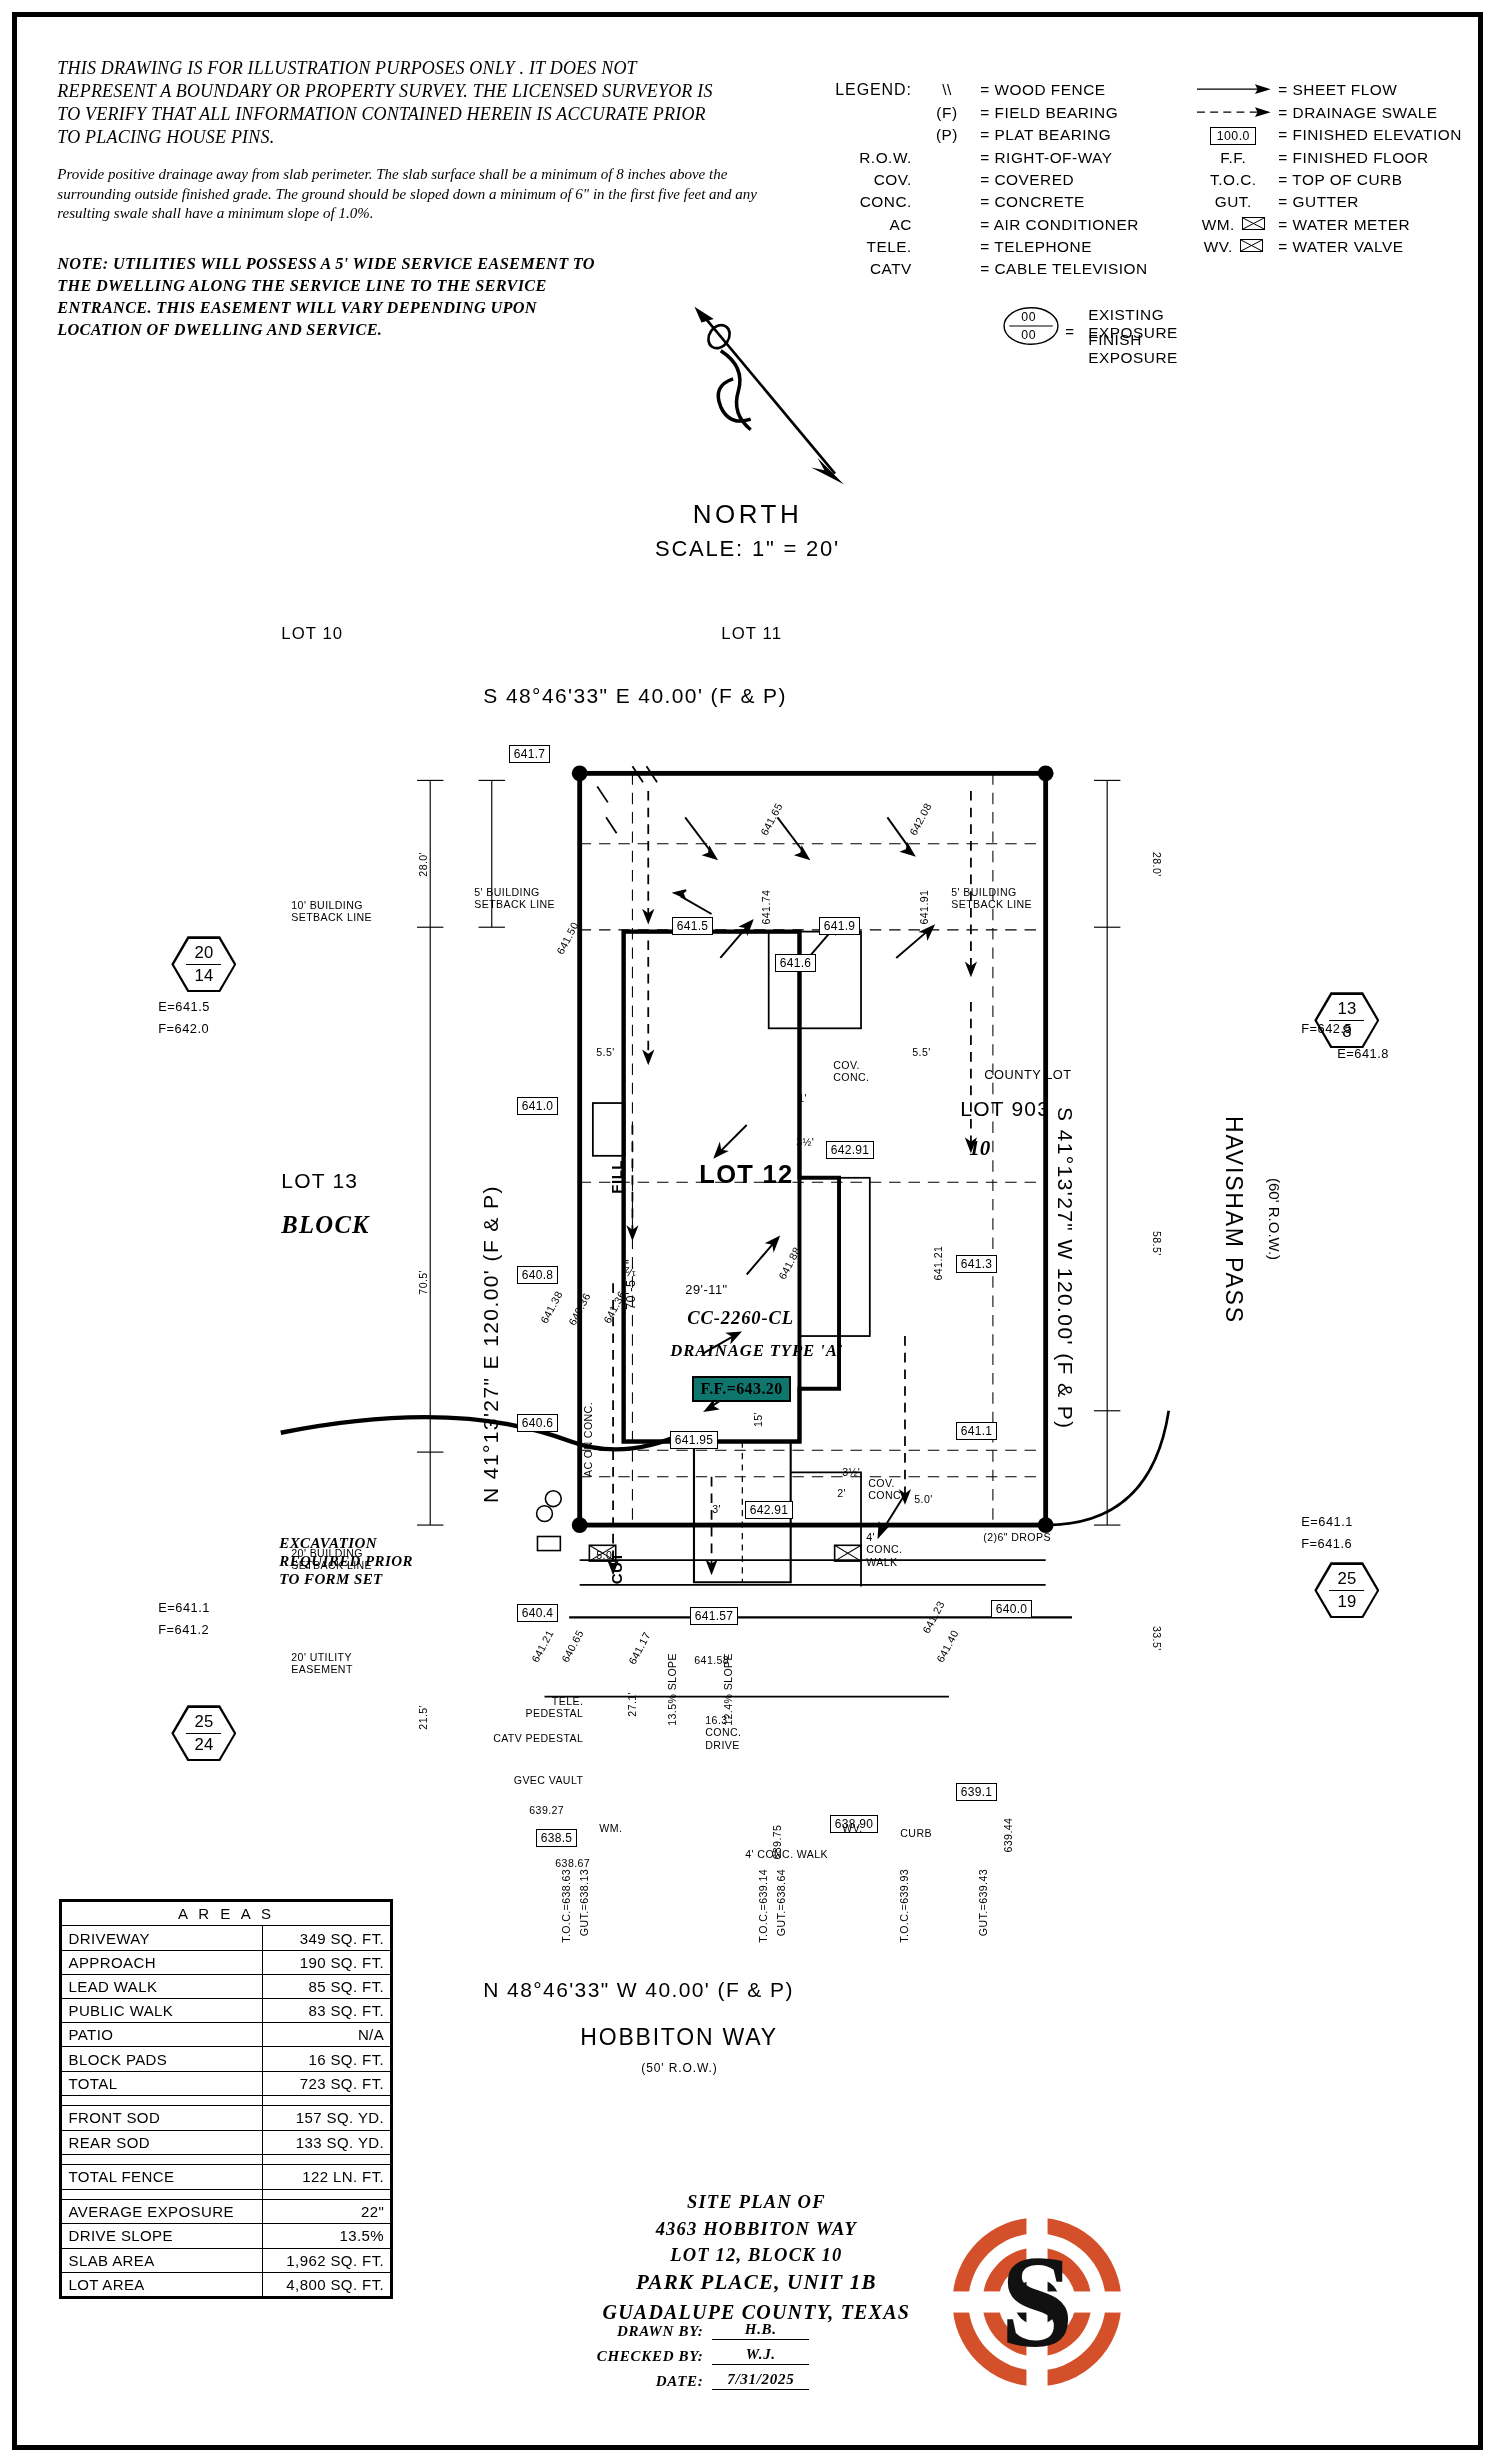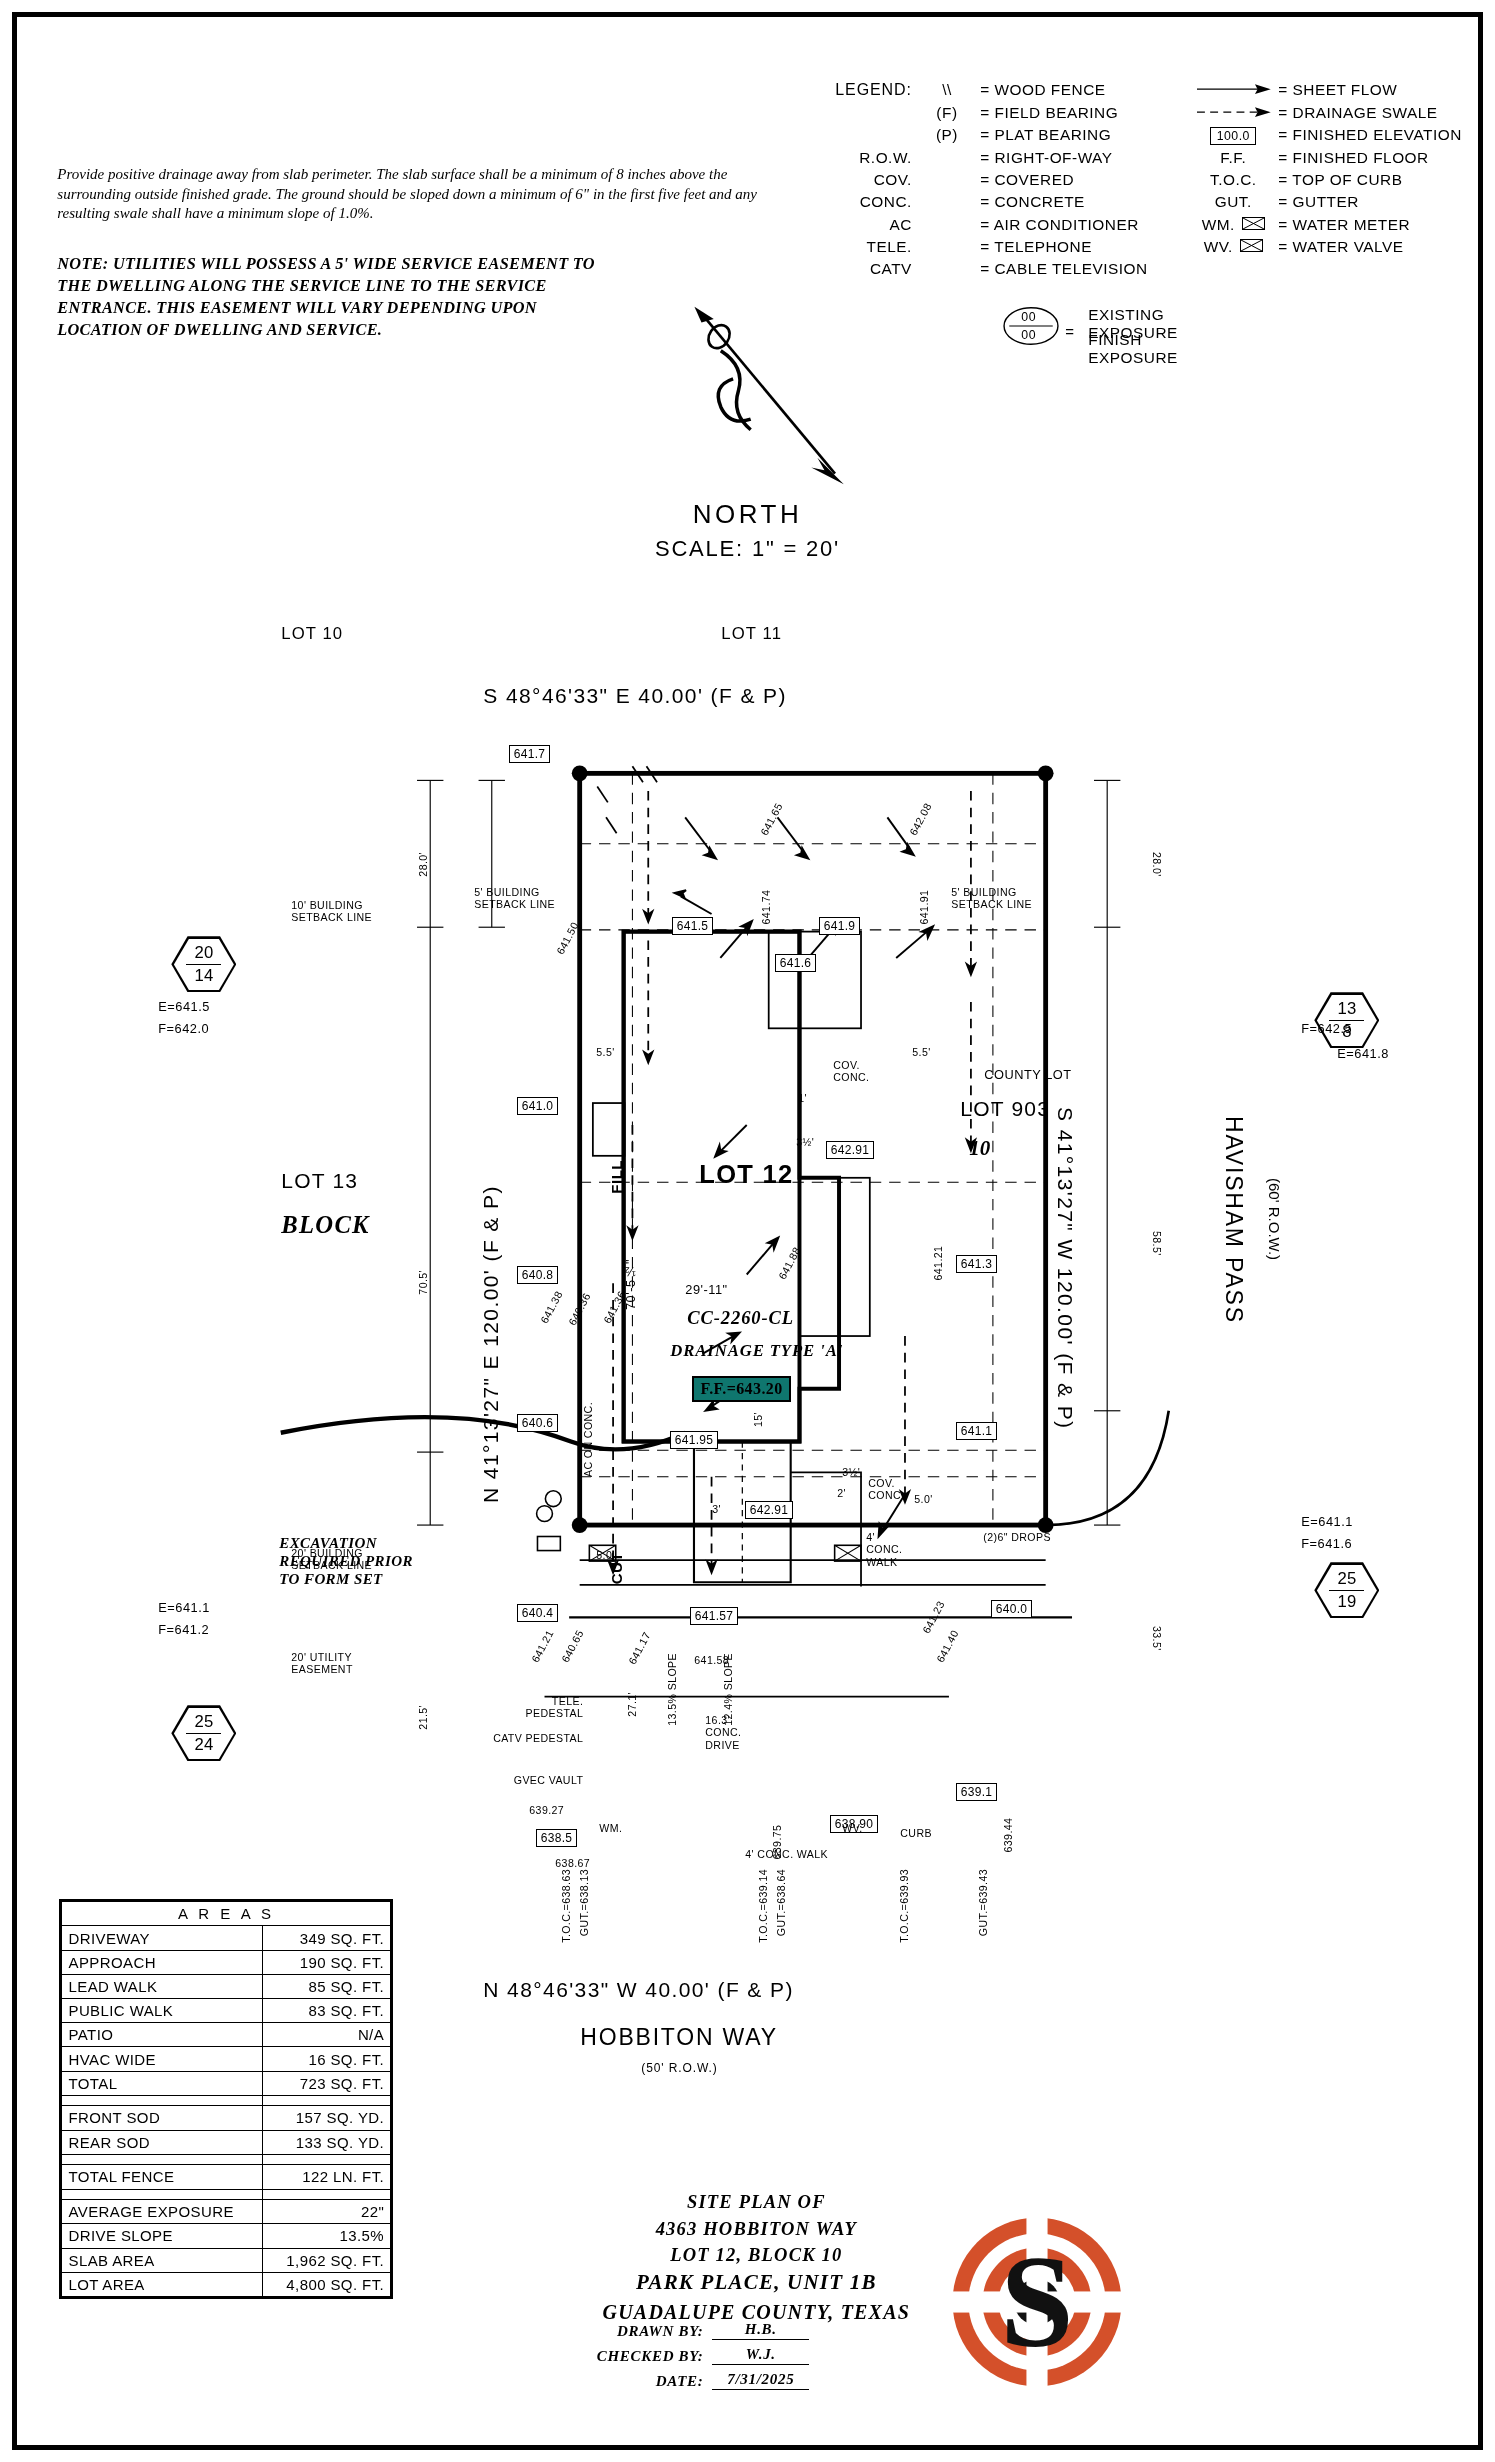--- a/index.html
+++ b/index.html
@@ -102,20 +102,21 @@
 
   
   #plan { left:0; top:545px; width:1470px; height:1425px; }
 </style>
 </head>
 <body>
 
 <div class="frame">
 <div class="inner">
 
+  <div class="abs it" id="disc1">THIS DRAWING IS FOR ILLUSTRATION PURPOSES ONLY . IT DOES NOT REPRESENT A BOUNDARY OR PROPERTY SURVEY. THE LICENSED SURVEYOR IS TO VERIFY THAT ALL INFORMATION CONTAINED HEREIN IS ACCURATE PRIOR TO PLACING HOUSE PINS.</div>
   <div class="abs it" id="disc2">Provide positive drainage away from slab perimeter. The slab surface shall be a minimum of 8 inches above the surrounding outside finished grade. The ground should be sloped down a minimum of 6" in the first five feet and any resulting swale shall have a minimum slope of 1.0%.</div>
   <div class="abs bi" id="disc3">NOTE: UTILITIES WILL POSSESS A 5' WIDE SERVICE EASEMENT TO THE DWELLING ALONG THE SERVICE LINE TO THE SERVICE ENTRANCE. THIS EASEMENT WILL VARY DEPENDING UPON LOCATION OF DWELLING AND SERVICE.</div>
 
   <div class="abs" id="legend">
     <table>
       <tbody>
             <tr>
         <td class="k legtitle">LEGEND:</td>
         <td class="s">\\</td>
         <td class="e">= <span>WOOD FENCE</span></td>
@@ -556,21 +557,21 @@
             </tr>
       <tr>
               <td>PUBLIC WALK</td>
               <td class="v">83 SQ. FT.</td>
             </tr>
       <tr>
               <td>PATIO</td>
               <td class="v">N/A</td>
             </tr>
       <tr>
-              <td>HVAC WIDE</td>
+              <td>BLOCK PADS</td>
               <td class="v">16 SQ. FT.</td>
             </tr>
       <tr>
               <td>TOTAL</td>
               <td class="v">723 SQ. FT.</td>
             </tr>
       <tr class="spacer">
               <td></td>
               <td></td>
             </tr>

